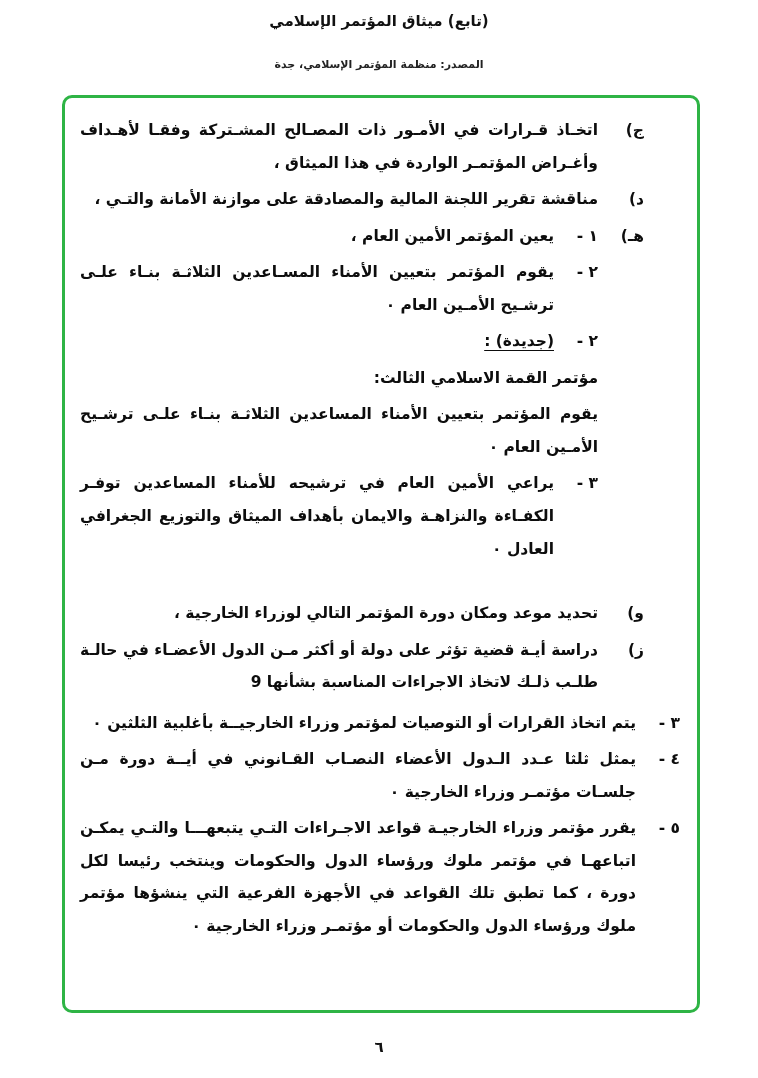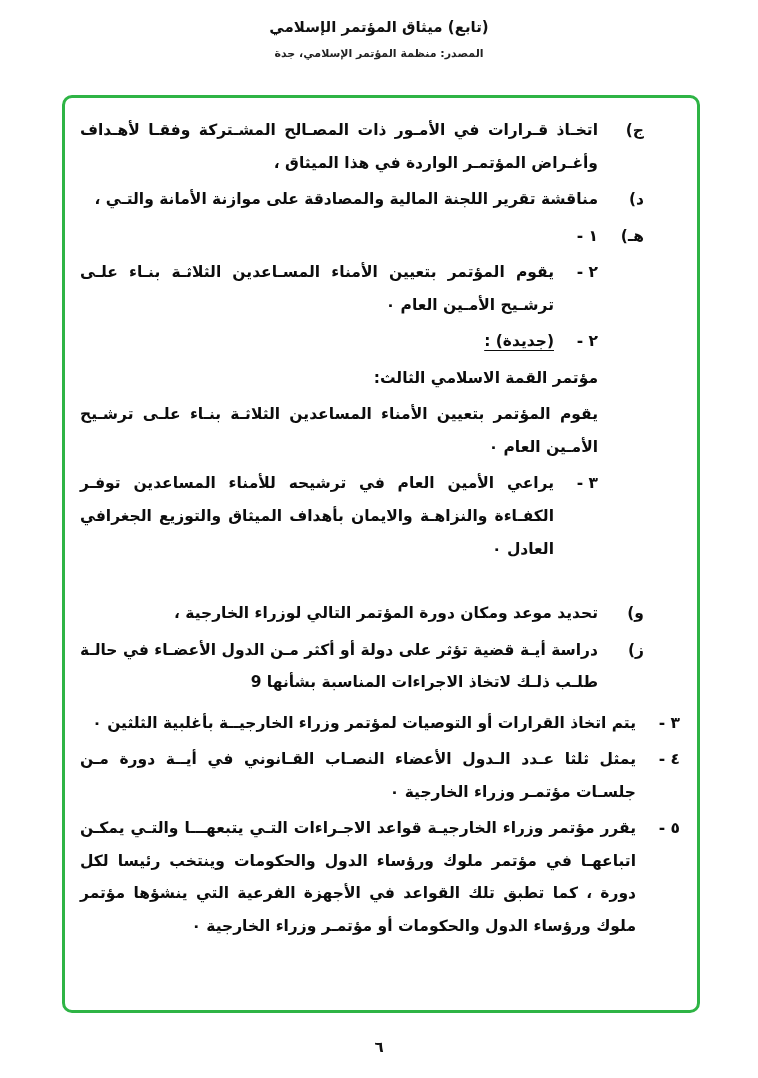--- a/index.html
+++ b/index.html
@@ -9,26 +9,26 @@
     font-family:"DejaVu Sans", sans-serif;
     color:#111;
   }
   .page {
     position:relative;
     width:758px; height:1078px;
     direction:rtl;
     background:#fff;
     overflow:hidden;
   }
-  .header { text-align:center; padding-top:18px; }
+  .header { text-align:center; padding-top:12px; }
   .header .title {
     font-size:15px; font-weight:bold; letter-spacing:0.2px;
   }
   .header .source {
-    font-size:11px; font-weight:bold; margin-top:11px; color:#222;
+    font-size:11px; font-weight:bold; margin-top:28px; color:#222;
   }
   .frame {
     position:absolute;
     top:95px; left:62px;
     width:638px; height:918px;
     border:3px solid #2eb445;
     border-radius:10px;
     padding:16px 15px 10px 15px;
     background:#fff;
     overflow:hidden;
@@ -78,20 +78,21 @@
     </div>
 
     <div class="row r-letter">
       <span class="m m-letter">د)</span>
       <span class="t">مناقشة تقرير اللجنة المالية والمصادقة على موازنة الأمانة والتـي ،</span>
     </div>
 
     <div class="row r-letter">
       <span class="m m-letter">هـ)</span>
       <span class="m m-sub">١ -</span>
+      <span class="t">يعين المؤتمر الأمين العام ،</span>
     </div>
 
     <div class="row r-sub">
       <span class="m m-sub">٢ -</span>
       <span class="t">يقوم المؤتمر بتعيين الأمناء المسـاعدين الثلاثـة بنـاء علـى ترشـيح الأمـين العام ٠</span>
     </div>
 
     <div class="row r-sub">
       <span class="m m-sub">٢ -</span>
       <span class="t u">(جديدة) :</span>

